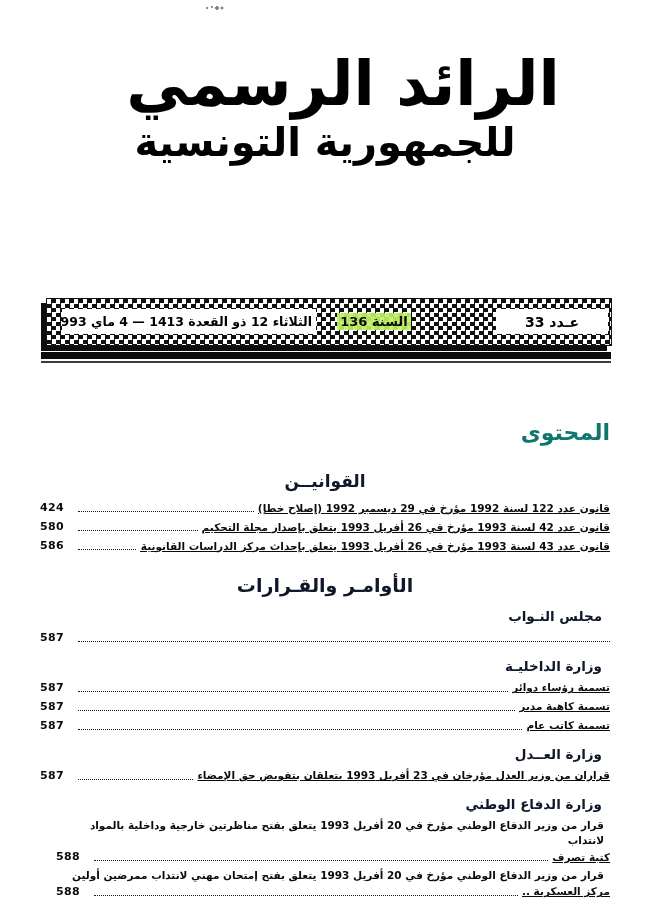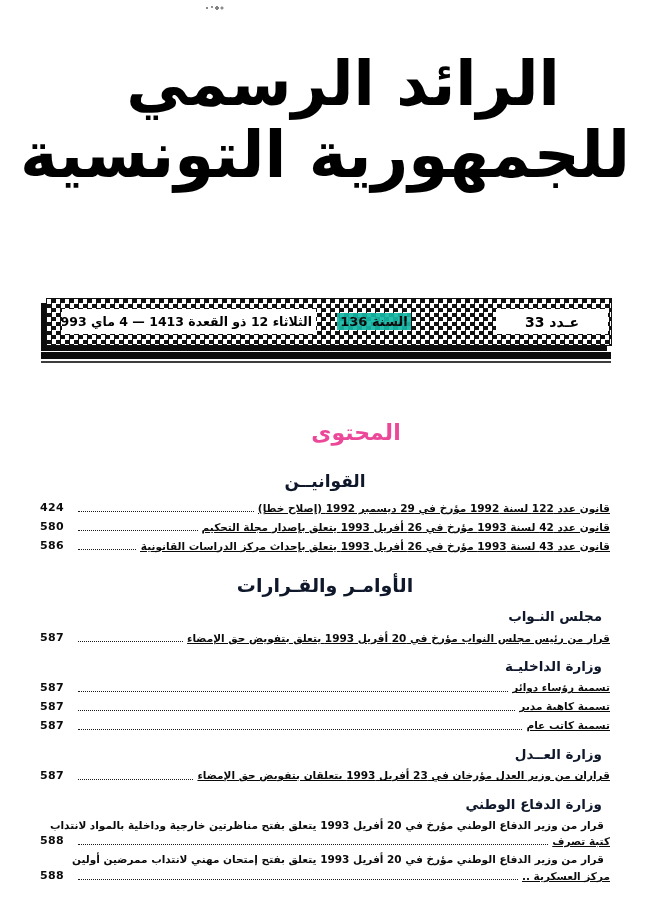--- a/index.html
+++ b/index.html
@@ -46,21 +46,21 @@
     color: #000;
     line-height: 1.04;
     white-space: nowrap;
     letter-spacing: -1px;
   }
   .masthead-line-1 {
     font-size: 62px;
     padding-left: 36px;
   }
   .masthead-line-2 {
-    font-size: 64px;
+    font-size: 40px;
     margin-top: 6px;
   }
 
   
   .band-wrap {
     position: absolute;
     top: 298px;
     left: 46px;
     width: 566px;
     height: 48px;
@@ -122,44 +122,44 @@
   }
   .cell-year {
     right: 186px;
     width: 104px;
     font-size: 13px;
     background: transparent;
     color: #000;
     mix-blend-mode: normal;
   }
   .cell-year .year-inner {
-    background: #14b8a6;
+    background: #bef264;
     padding: 1px 3px;
     opacity: .92;
   }
   .cell-date {
     left: 16px;
     width: 250px;
     font-size: 12.5px;
     justify-content: flex-start;
     padding-right: 4px;
   }
 
   
   .contents {
     position: absolute;
     top: 420px;
     left: 40px;
     width: 570px;
   }
   .contents-title {
-    text-align: center;
+    text-align: right;
     font-size: 22px;
     font-weight: 700;
-    color: #ec4899;
+    color: #0f766e;
     margin: 0 0 26px 62px;
     letter-spacing: 0;
   }
   .section-heading {
     text-align: center;
     font-size: 17px;
     font-weight: 700;
     color: #0f172a;
     margin: 0 0 9px 0;
     letter-spacing: 1px;
@@ -205,21 +205,21 @@
     flex: 0 0 auto;
     width: 34px;
     text-align: left;
     font-size: 11px;
     font-weight: 700;
     letter-spacing: .3px;
   }
 
   
   .entry-block {
-    margin: 0 0 3px 0;
+    margin: 0 0 3px 16px;
   }
   .entry-block .entry-head {
     font-size: 10.5px;
     font-weight: 700;
     line-height: 1.5;
     text-align: right;
     padding-right: 6px;
     color: #0b0b0b;
   }
 </style>
@@ -270,21 +270,20 @@
     <span class="entry-text">قانون عدد 43 لسنة 1993 مؤرخ في 26 أفريل 1993 يتعلق بإحداث مركز الدراسات القانونية والقضائية</span>
     <span class="entry-dots"></span>
     <span class="entry-page">586</span>
   </div>
 
   <h2 class="section-heading center-major">الأوامـر والقـرارات</h2>
 
   <h3 class="section-heading right">مجلس النـواب</h3>
 
   <div class="entry">
-    <span class="entry-text">قرار من رئيس مجلس النواب مؤرخ في 20 أفريل 1993 يتعلق بتفويض حق الإمضاء</span>
     <span class="entry-dots"></span>
     <span class="entry-page">587</span>
   </div>
 
   <h3 class="section-heading right">وزارة الداخليـة</h3>
 
   <div class="entry">
     <span class="entry-text">تسمية رؤساء دوائر</span>
     <span class="entry-dots"></span>
     <span class="entry-page">587</span>

